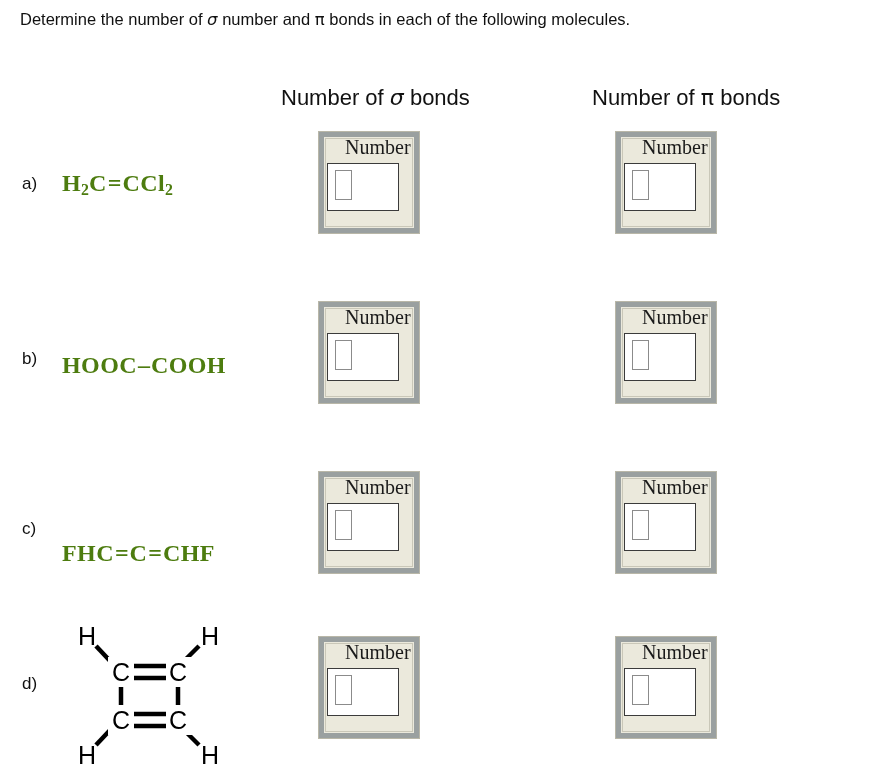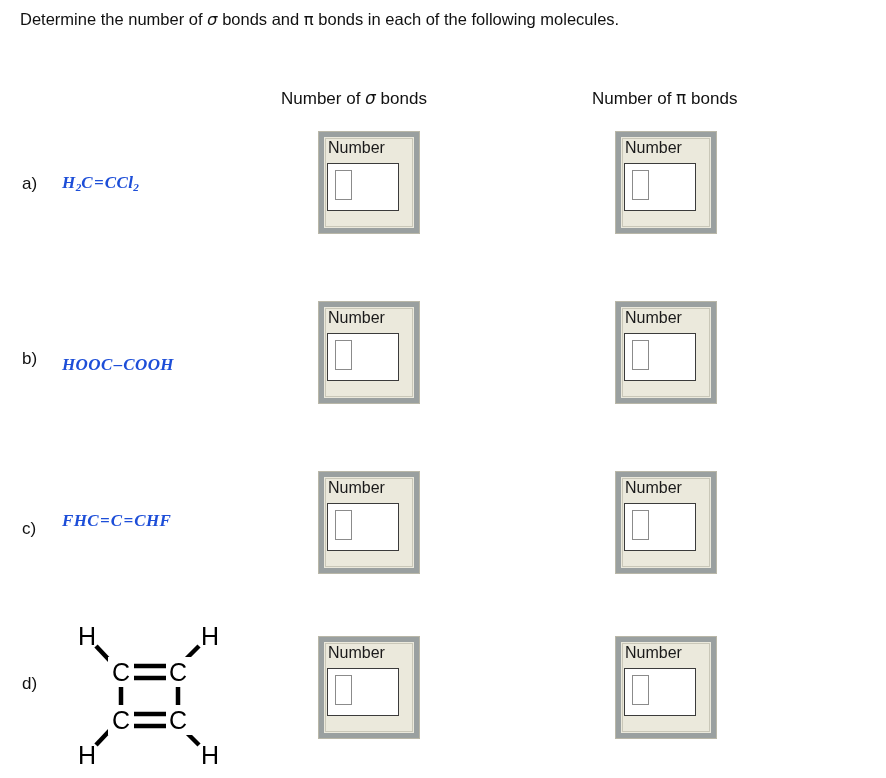--- a/index.html
+++ b/index.html
@@ -34,21 +34,21 @@
   #prompt .gk-pi {
     font-family: "DejaVu Sans", sans-serif;
     font-style: normal;
     font-size: 16.5px;
   }
 
   
   .col-head {
     position: absolute;
     top: 87px;
-    font-size: 17px;
+    font-size: 22px;
     line-height: 22px;
     white-space: nowrap;
     color: #111;
   }
   .col-head .gk {
     font-family: "DejaVu Sans", sans-serif;
     font-style: italic;
   }
   .col-head .gk-pi {
     font-family: "DejaVu Sans", sans-serif;
@@ -65,26 +65,25 @@
     line-height: 22px;
     color: #111;
   }
 
   
   .formula {
     position: absolute;
     left: 62px;
     font-family: "Liberation Serif", serif;
     font-weight: bold;
-    font-size: 17px;
+    font-size: 24px;
     line-height: 26px;
     white-space: nowrap;
-    color: #1d4ed8;
+    color: #4d7c0f;
     letter-spacing: 0.4px;
-    font-style: italic;
   }
   .formula sub {
     font-size: 0.66em;
     vertical-align: -0.28em;
     font-weight: bold;
     letter-spacing: 0;
   }
   .formula .eq {
     letter-spacing: 0;
     padding: 0 1px;
@@ -104,26 +103,26 @@
   }
   .numbox .nb-inner {
     position: absolute;
     left: 6px; top: 6px; right: 6px; bottom: 6px;
     background: #ebe9dc;
     border: 1px solid #c9c7b8;
     box-sizing: border-box;
   }
   .numbox .nb-label {
     position: absolute;
-    left: 9px;
+    left: 26px;
     top: 6px;
-    font-size: 16px;
+    font-size: 20px;
     line-height: 19px;
     color: #1a1a1a;
-    font-family: Liberation Sans, sans-serif;
+    font-family: Liberation Serif, serif;
   }
   .numbox .nb-field {
     position: absolute;
     left: 8px;
     top: 31px;
     width: 72px;
     height: 48px;
     background: #ffffff;
     border: 1.5px solid #3b3b3b;
     box-sizing: border-box;
@@ -149,21 +148,21 @@
     top: 618px;
     width: 185px;
     height: 155px;
   }
   #cyclo svg { display: block; }
 </style>
 </head>
 <body>
 
 <div id="prompt">
-  <span>Determine the number of </span><span class="gk">σ</span><span> bonds and </span><span class="gk-pi">π</span><span> bonds in each of the following molecules.</span>
+  <span>Determine the number of </span><span class="gk">σ</span><span> number and </span><span class="gk-pi">π</span><span> bonds in each of the following molecules.</span>
 </div>
 
 <div class="col-head" id="head-sigma">
   <span>Number of </span><span class="gk">σ</span><span> bonds</span>
 </div>
 
 <div class="col-head" id="head-pi">
   <span>Number of </span><span class="gk-pi">π</span><span> bonds</span>
 </div>
 
@@ -199,21 +198,21 @@
 
 <div class="numbox col-right" style="top:301px">
   <div class="nb-inner"></div>
   <div class="nb-label">Number</div>
   <div class="nb-field">
     <div class="nb-caret"></div>
   </div>
 </div>
 
 <div class="item-letter" style="top:518px">c)</div>
-<div class="formula" style="top:508px">FHC<span class="eq">=</span>C<span class="eq">=</span>CHF</div>
+<div class="formula" style="top:540px">FHC<span class="eq">=</span>C<span class="eq">=</span>CHF</div>
 
 <div class="numbox col-left" style="top:471px">
   <div class="nb-inner"></div>
   <div class="nb-label">Number</div>
   <div class="nb-field">
     <div class="nb-caret"></div>
   </div>
 </div>
 
 <div class="numbox col-right" style="top:471px">

